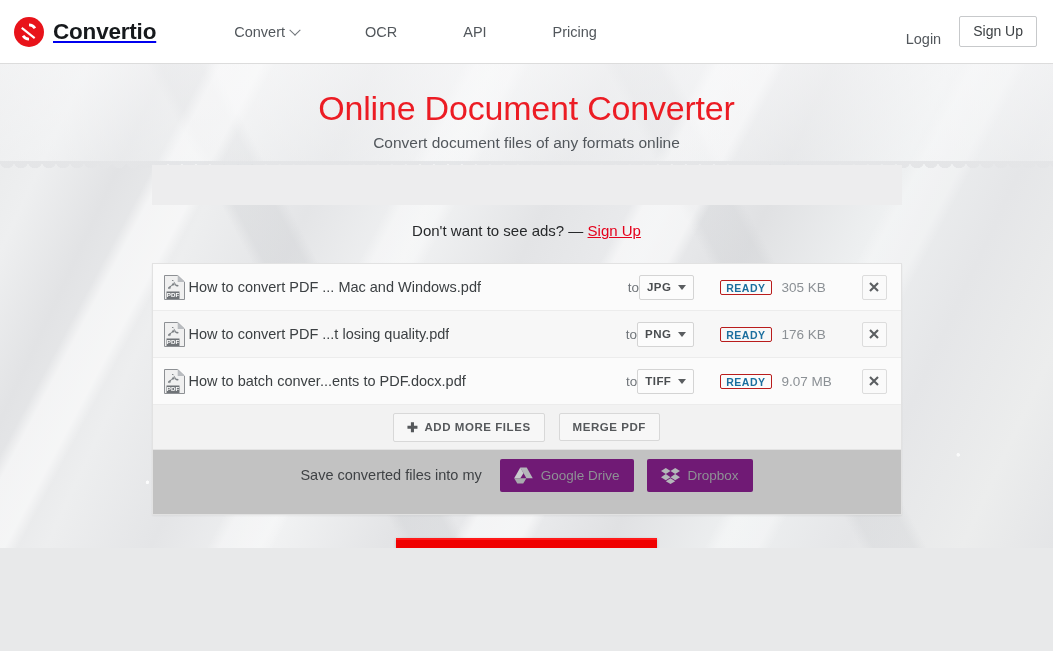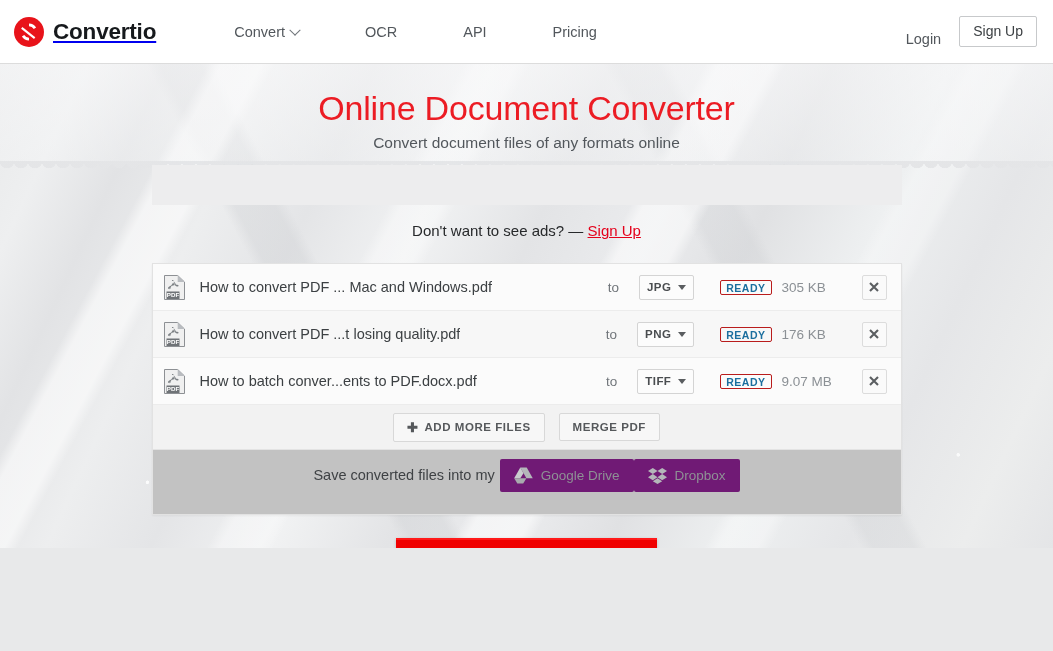--- a/index.html
+++ b/index.html
@@ -141,26 +141,26 @@
     padding: 0 14px 0 11px;
     border-bottom: 1px solid #ececec;
   }
   .file-row:nth-child(even) { background: #f7f7f7; }
 
   
   .pdf-icon { width: 21px; height: 25px; position: relative; flex: none; }
   .pdf-icon svg { display: block; }
 
   .file-name {
-    margin-left: 15px; font-size: 14.5px; color: #3c4043;
+    margin-left: 4px; font-size: 14.5px; color: #3c4043;
     white-space: nowrap; overflow: hidden;
   }
 
   .row-right { margin-left: auto; display: flex; align-items: center; }
-  .to-label { font-size: 13.5px; color: #70757a; margin-right: 20px; }
+  .to-label { font-size: 13.5px; color: #70757a; margin-right: 0; }
 
   .fmt-select {
     min-width: 52px; height: 25px;
     border: 1px solid #d4d4d4; background: #fcfcfc;
     border-radius: 2px;
     display: flex; align-items: center; justify-content: center; gap: 7px;
     padding: 0 7px; cursor: pointer;
   }
   .fmt-select .fmt-text {
     font-size: 11.5px; color: #4a4d50; font-weight: bold; letter-spacing: .4px;
@@ -207,20 +207,21 @@
     color: #55585b; padding: 7px 13px; cursor: pointer;
     font-family: inherit;
     display: inline-flex; align-items: center; gap: 6px;
   }
   .plus-icon { font-size: 13px; line-height: 1; }
 
   
   .cloudbar {
     display: flex; align-items: center; justify-content: center;
     height: 50px; background: #c2c2c2;
+    gap: 13px;
   }
   .cloudbar-label { font-size: 14.5px; color: #3f4245; margin-right: 5px; }
   .cloud-btn {
     background: #701a75; border: none; border-radius: 2px;
     height: 33px; padding: 0 14px;
     display: inline-flex; align-items: center; gap: 8px;
     color: #8e9195; font-size: 13.5px; cursor: pointer;
     font-family: inherit;
   }
   .cloudbar-pad { height: 14px; background: #c2c2c2; }

